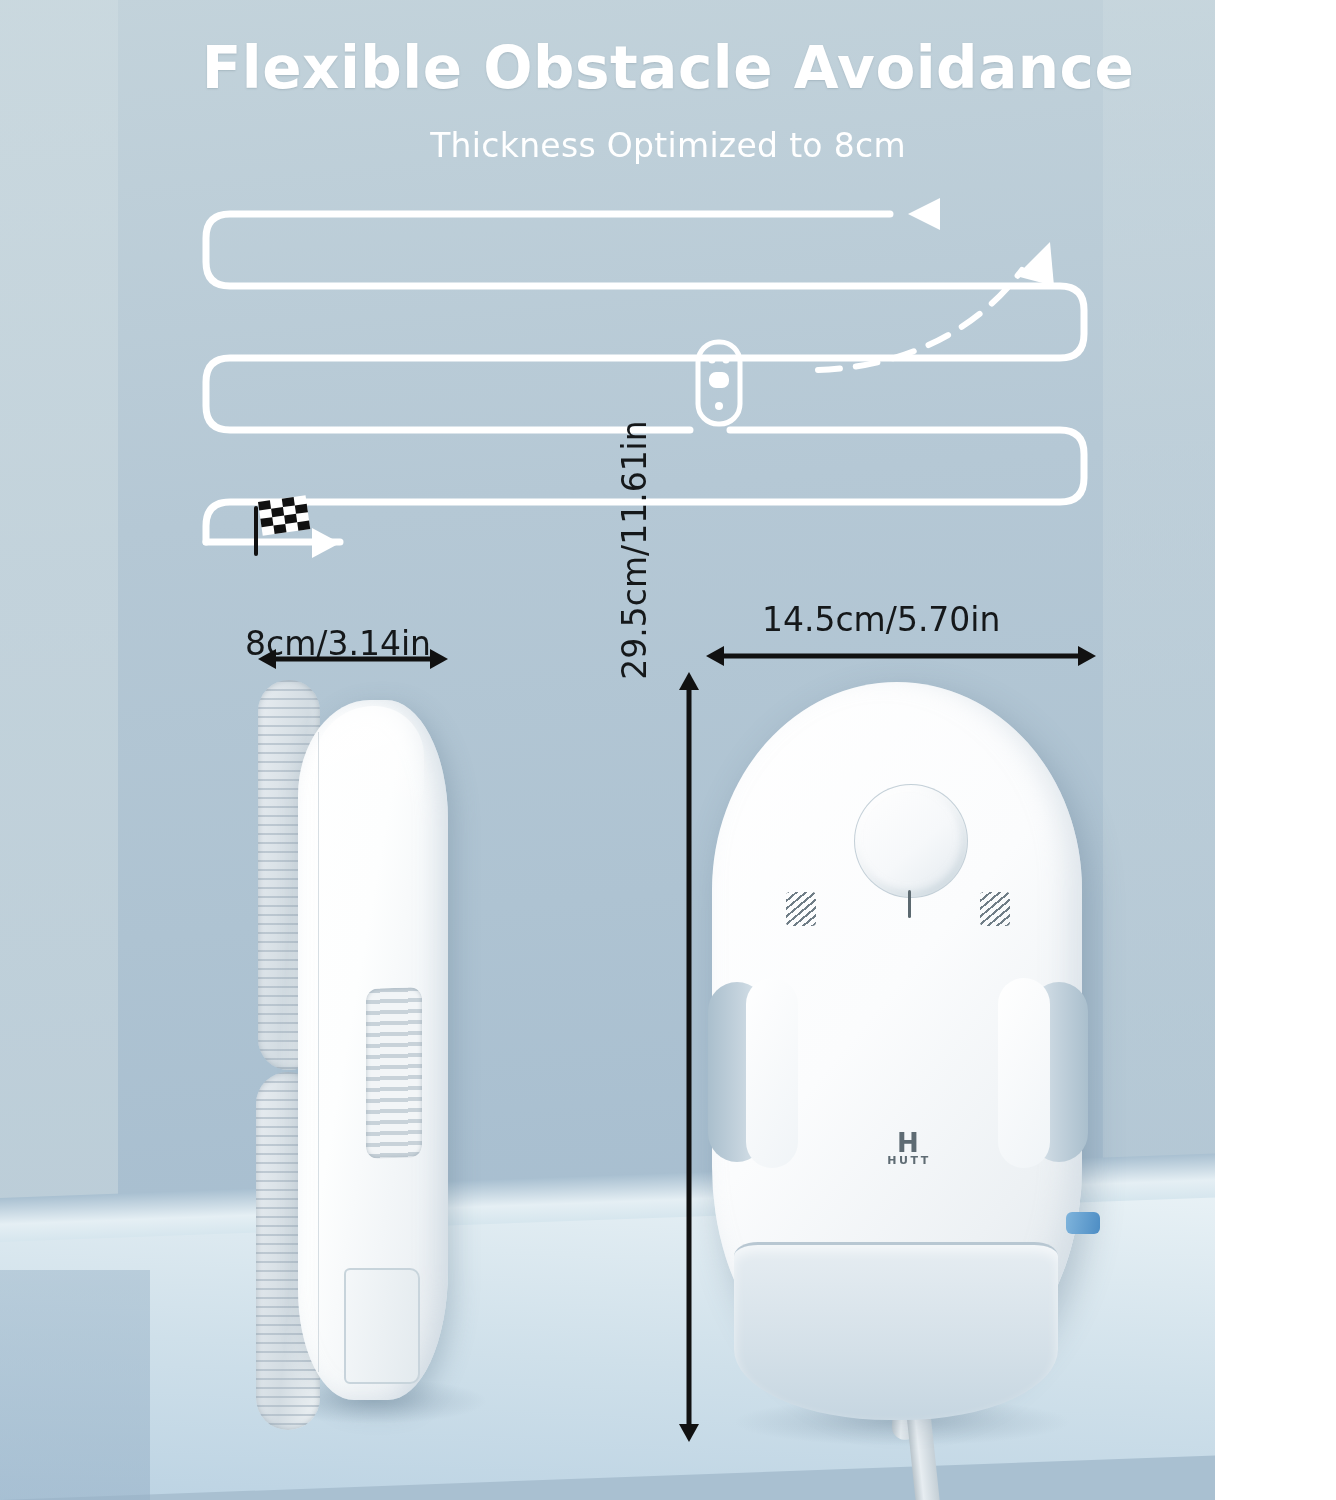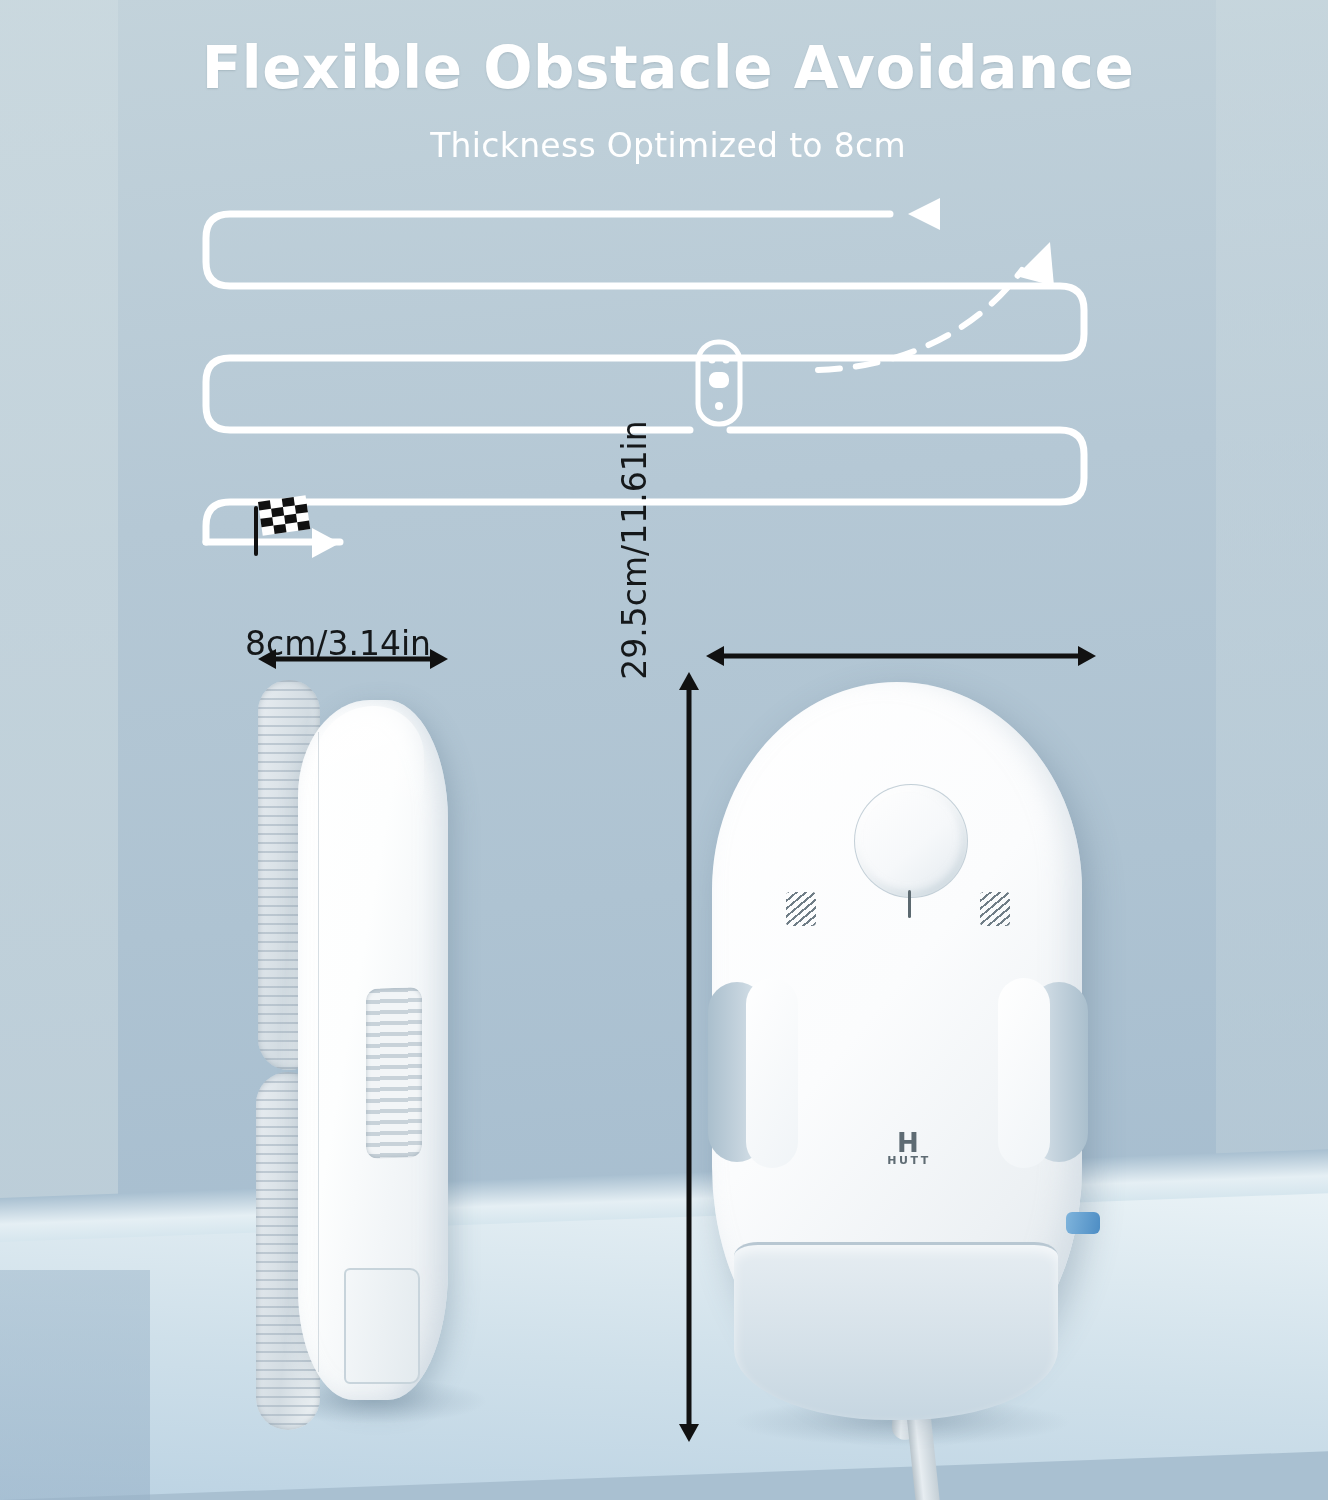--- a/index.html
+++ b/index.html
@@ -5,21 +5,21 @@
   html, body {
     margin: 0;
     padding: 0;
     background: #ffffff;
   }
   body {
     font-family: "DejaVu Sans", sans-serif;
   }
   #poster {
     position: relative;
-    width: 1328px;
+    width: 1215px;
     height: 1500px;
     overflow: hidden;
     background: linear-gradient(180deg, #b9ccd6 0%, #b3c7d4 35%, #aec4d3 62%, #a9c0d1 74%, #a9c0d1 100%);
   }
   
   .wall {
     position: absolute;
     left: 0; top: 0;
     width: 1336px; height: 1240px;
     background: linear-gradient(175deg, #c3d3db 0%, #b5c8d5 40%, #aec3d2 70%, #a6bdcf 100%);
@@ -357,20 +357,21 @@
     </svg>
   </div>
 
   <div class="dim-label dim-thickness">8cm/3.14in</div>
   <svg class="arrow-svg" style="left:258px; top:646px;" width="190" height="26">
     <line x1="14" y1="13" x2="176" y2="13" stroke="#111111" stroke-width="5"></line>
     <polygon points="0,13 18,3 18,23" fill="#111111"></polygon>
     <polygon points="190,13 172,3 172,23" fill="#111111"></polygon>
   </svg>
 
+  <div class="dim-label dim-width">14.5cm/5.70in</div>
   <svg class="arrow-svg" style="left:706px; top:643px;" width="390" height="26">
     <line x1="14" y1="13" x2="376" y2="13" stroke="#111111" stroke-width="5"></line>
     <polygon points="0,13 18,3 18,23" fill="#111111"></polygon>
     <polygon points="390,13 372,3 372,23" fill="#111111"></polygon>
   </svg>
 
   <div class="dim-label dim-height">29.5cm/11.61in</div>
   <svg class="arrow-svg" style="left:676px; top:672px;" width="26" height="770">
     <line x1="13" y1="14" x2="13" y2="756" stroke="#111111" stroke-width="5"></line>
     <polygon points="13,0 3,18 23,18" fill="#111111"></polygon>

